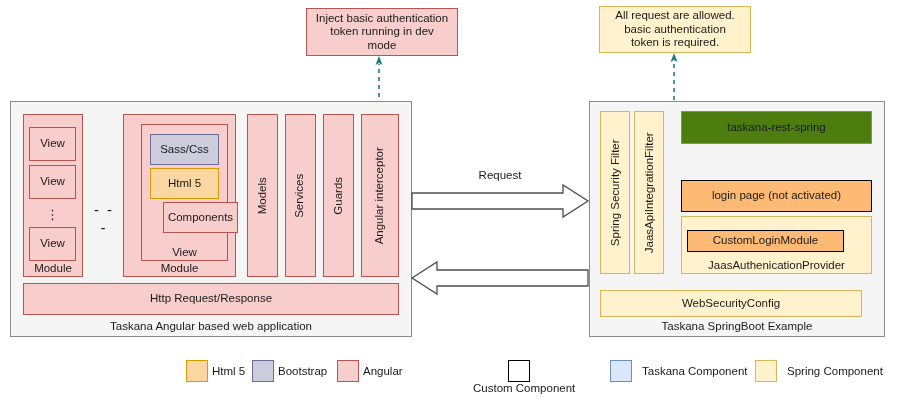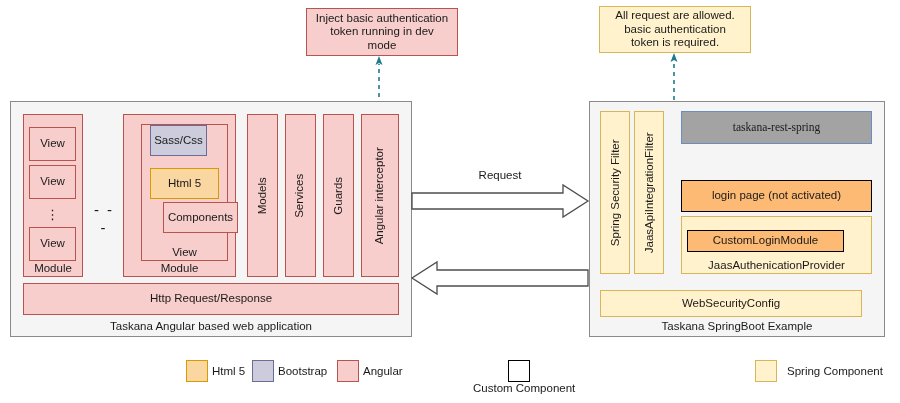--- a/index.html
+++ b/index.html
@@ -76,24 +76,23 @@
     border: 1.2px solid #d79b00;
     font-size: 11.5px;
   }
   
   .spr {
     background: #fff2cc;
     border: 1.2px solid #d6b656;
     font-size: 11.5px;
   }
   .tsk {
-    background: #a3a3a3;
+    background: #4d7c0f;
     border: 1.2px solid #6c8ebf;
     font-size: 11.5px;
-    font-family: Liberation Serif, serif;
   }
   .custom {
     background: #fdba74;
     border: 1.4px solid #000000;
     font-size: 11.5px;
   }
 
   
   .vert > span {
     display: inline-block;
@@ -184,21 +183,21 @@
   <div class="abs ang ctr" style="left:29px; top:227px; width:47px; height:34px;">View</div>
 
   <div class="abs ctr dots" style="left:88px; top:210px; width:32px; height:18px;">- - -</div>
 
   <div class="abs ang" style="left:123px; top:114px; width:113px; height:163px;">
     <div class="blabel">Module</div>
   </div>
   <div class="abs ang" style="left:141px; top:124px; width:87px; height:137px;">
     <div class="blabel">View</div>
   </div>
-  <div class="abs boot ctr" style="left:150px; top:125px; width:57px; height:31px;">Sass/Css</div>
+  <div class="abs boot ctr" style="left:150px; top:134px; width:69px; height:31px;">Sass/Css</div>
   <div class="abs html5 ctr" style="left:150px; top:168px; width:69px; height:31px;">Html 5</div>
   <div class="abs ang ctr" style="left:147px; top:202px; width:75px; height:31px;margin-left:16px;">Components</div>
 
   <div class="abs ang ctr vert" style="left:247px; top:114px; width:31px; height:163px;">
     <span>Models</span>
   </div>
   <div class="abs ang ctr vert" style="left:285px; top:114px; width:31px; height:163px;">
     <span>Services</span>
   </div>
   <div class="abs ang ctr vert" style="left:323px; top:114px; width:31px; height:163px;">
@@ -257,20 +256,24 @@
     <div class="legend-item" style="left:337px; top:2px;">
       <div class="swatch" style="background:#f8cecc; border:1.3px solid #b85450;"></div>
       <div class="legend-label">Angular</div>
     </div>
 
     <div class="legend-item" style="left:463px; top:2px;flex-direction:column;">
       <div class="swatch" style="background:#ffffff; border:1.5px solid #000000;"></div>
       <div class="legend-label gap">Custom Component</div>
     </div>
 
+    <div class="legend-item" style="left:610px; top:2px;">
+      <div class="swatch" style="background:#dae8fc; border:1.3px solid #6c8ebf;"></div>
+      <div class="legend-label gap">Taskana Component</div>
+    </div>
 
     <div class="legend-item" style="left:755px; top:2px;">
       <div class="swatch" style="background:#fff2cc; border:1.3px solid #d6b656;"></div>
       <div class="legend-label gap">Spring Component</div>
     </div>
   </div>
 
 </div>
 
 </body></html>

